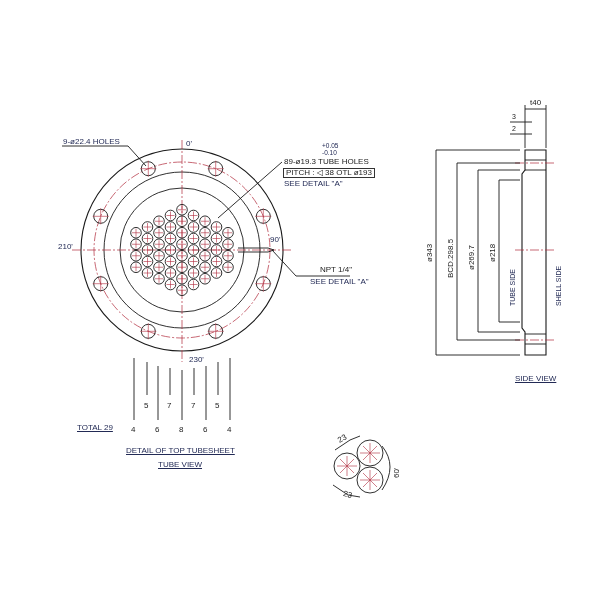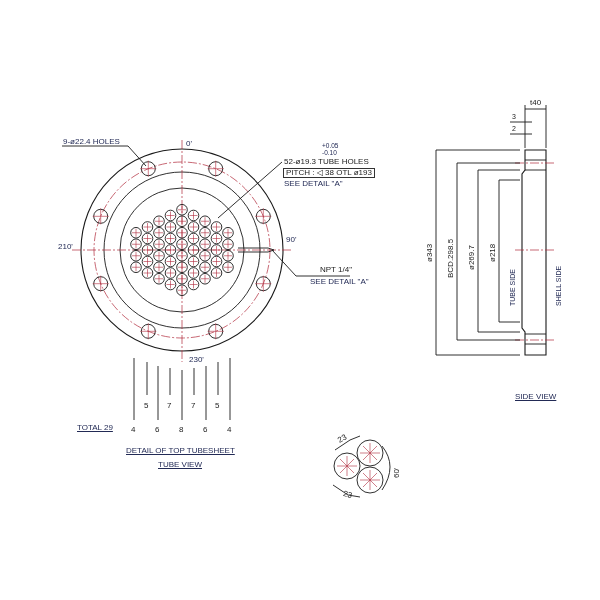--- a/index.html
+++ b/index.html
@@ -351,27 +351,27 @@
 <style>
   .lbl { position:absolute; font-family:"Liberation Sans", sans-serif; font-size:8px; color:#222a55; white-space:nowrap; line-height:1; }
   .lblk { color:#222; }
   .u { text-decoration:underline; }
   .vert { transform:rotate(-90deg); transform-origin:left top; }
   .boxed { border:1px solid #333; padding:0 2px; }
 </style>
 
 <div class="lbl" style="left:63px;top:138px;">9-ø22.4 HOLES</div>
 <div class="lbl" style="left:186px;top:140px;">0'</div>
-<div class="lbl" style="left:286px;top:236px;">90'</div>
+<div class="lbl" style="left:270px;top:236px;">90'</div>
 <div class="lbl" style="left:189px;top:356px;">230'</div>
 <div class="lbl" style="left:58px;top:243px;">210'</div>
 
 <div class="lbl" style="left:322px;top:143px;font-size:6.5px;">+0.05</div>
 <div class="lbl" style="left:322px;top:150px;font-size:6.5px;">-0.10</div>
-<div class="lbl lblk" style="left:284px;top:158px;">52-ø19.3 TUBE HOLES</div>
+<div class="lbl lblk" style="left:284px;top:158px;">89-ø19.3 TUBE HOLES</div>
 <div class="lbl lblk boxed" style="left:283px;top:168px;">PITCH : ◁ 38 OTL ø193</div>
 <div class="lbl" style="left:284px;top:180px;">SEE DETAIL "A"</div>
 
 <div class="lbl lblk" style="left:320px;top:266px;">NPT 1/4"</div>
 <div class="lbl" style="left:310px;top:278px;">SEE DETAIL "A"</div>
 
 <div class="lbl lblk" style="left:144px;top:402px;">5</div>
 <div class="lbl lblk" style="left:167px;top:402px;">7</div>
 <div class="lbl lblk" style="left:191px;top:402px;">7</div>
 <div class="lbl lblk" style="left:215px;top:402px;">5</div>
@@ -387,17 +387,17 @@
 
 <div class="lbl lblk" style="left:530px;top:99px;">t40</div>
 <div class="lbl lblk" style="left:512px;top:113px;font-size:7px;">3</div>
 <div class="lbl lblk" style="left:512px;top:125px;font-size:7px;">2</div>
 <div class="lbl lblk vert" style="left:426px;top:262px;">ø343</div>
 <div class="lbl lblk vert" style="left:447px;top:278px;">BCD.298.5</div>
 <div class="lbl lblk vert" style="left:468px;top:270px;">ø269.7</div>
 <div class="lbl lblk vert" style="left:489px;top:262px;">ø218</div>
 <div class="lbl vert" style="left:509px;top:306px;font-size:7px;">TUBE SIDE</div>
 <div class="lbl vert" style="left:555px;top:306px;font-size:7px;">SHELL SIDE</div>
-<div class="lbl u" style="left:515px;top:375px;margin-top:18px;">SIDE VIEW</div>
+<div class="lbl u" style="left:515px;top:375px;">SIDE VIEW</div>
 
 <div class="lbl lblk" style="left:338px;top:435px;transform:rotate(-30deg);">23</div>
 <div class="lbl lblk" style="left:343px;top:491px;transform:rotate(15deg);">23</div>
 <div class="lbl lblk vert" style="left:393px;top:478px;">60'</div>
 
 </body></html>

